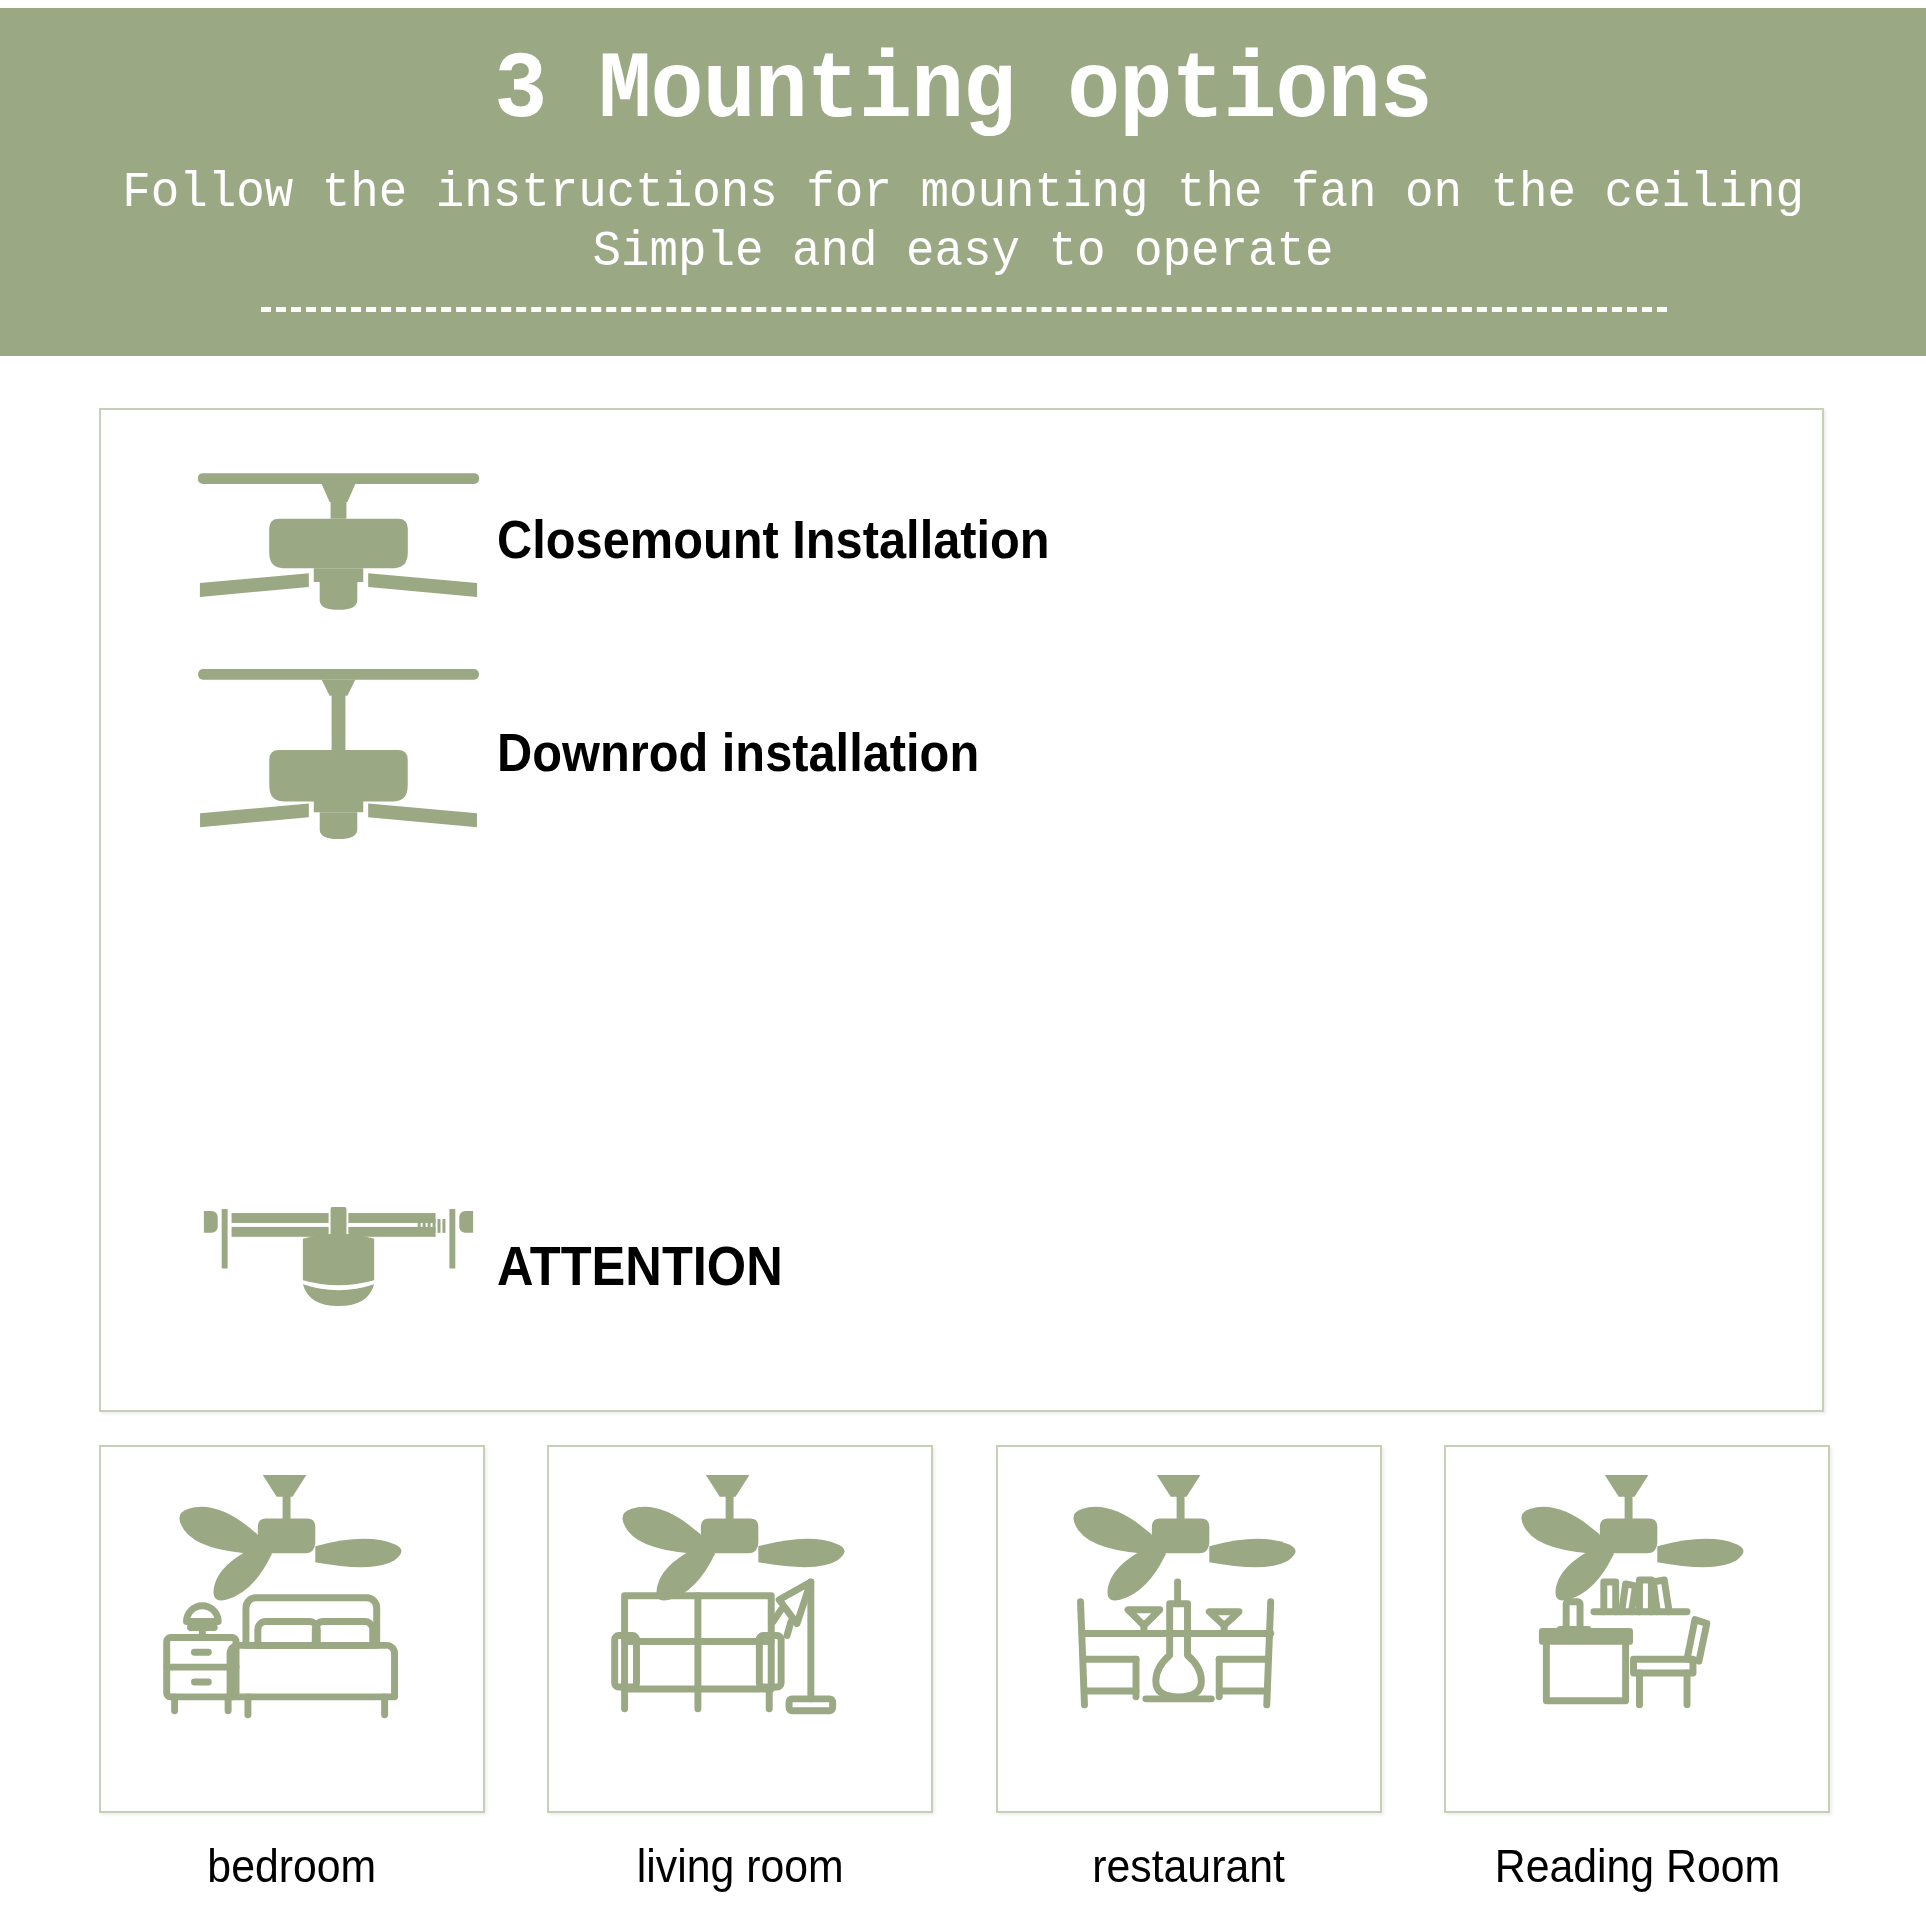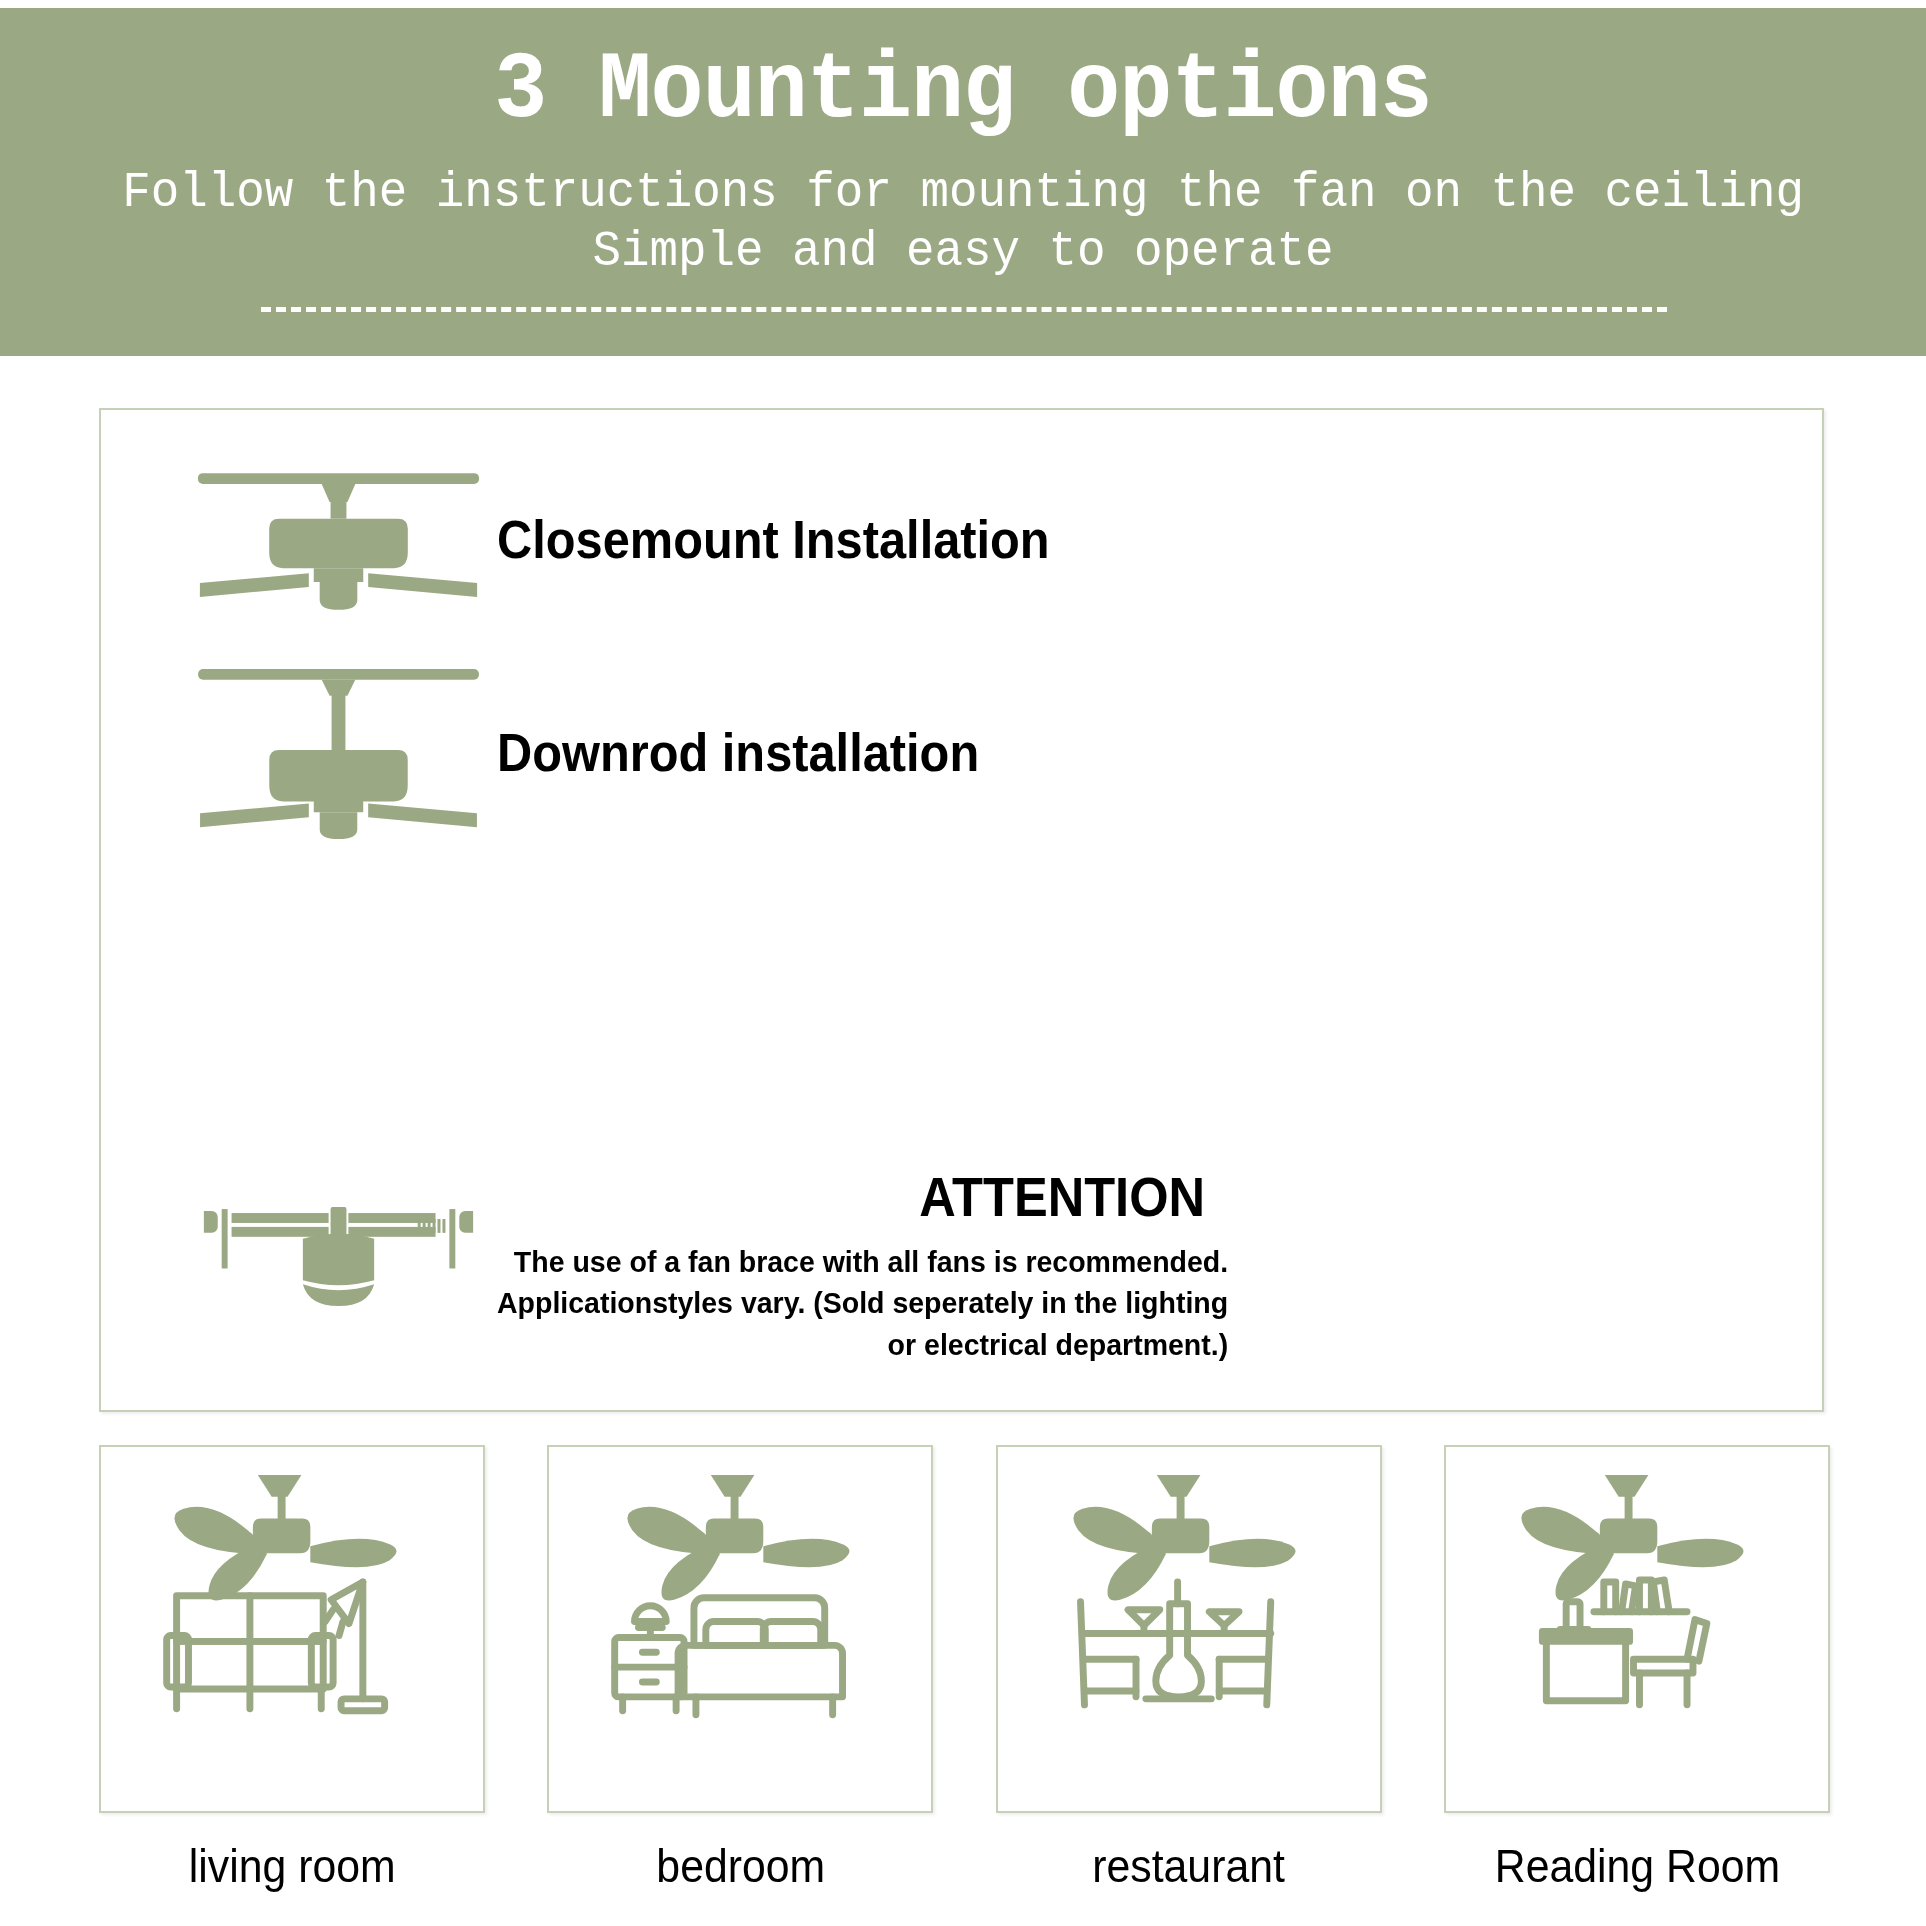--- a/index.html
+++ b/index.html
@@ -220,31 +220,66 @@
             <rect x="235" y="26" width="3" height="14"></rect>
             <rect x="230" y="26" width="3" height="14"></rect>
           </g>
           <path d="M114 46 q36 -10 72 0 v42 q-36 10 -72 0 z"></path>
           <path d="M114 92 q36 12 72 0 q-6 22 -36 22 q-30 0 -36 -22 z"></path>
         </g>
       </svg>
     </div>
     <div id="attention-block">
       <div id="attention-title">ATTENTION</div>
-      <div id="attention-lines">
-        <div class="attention-line">The use of a fan brace with all fans is recommended.</div>
-        <div class="attention-line">Applicationstyles vary. (Sold seperately in the lighting</div>
-        <div class="attention-line">or electrical department.)</div>
-      </div>
     </div>
   </div>
 
 </div>
 
 <div id="room-strip">
+
+  <div class="room-card-wrap">
+    <div class="room-card">
+      <svg width="327" height="317" viewBox="0 0 330 320" xmlns="http://www.w3.org/2000/svg">
+        <g>
+
+          <g fill="#9aa883">
+            <path d="M135 4 h44 l-14 22 h-16 z"></path>
+            <rect x="155" y="24" width="8" height="28"></rect>
+            <path d="M138 48 h42 q8 0 8 9 v14 q0 12 -10 12 h-38 q-10 0 -10 -12 v-14 q0 -9 8 -9 z"></path>
+            <path d="M138 72 q-44 -44 -78 -34 q-16 5 -4 22 q16 22 80 24 z"></path>
+            <path d="M188 76 q52 -14 80 -2 q14 6 0 16 q-20 13 -80 2 z"></path>
+            <path d="M144 84 q-18 38 -46 46 q-16 4 -12 -14 q6 -26 56 -46 z"></path>
+            <path d="M128 62 q-10 6 -4 14 q6 8 16 6 z"></path>
+          </g>
+
+          <g fill="none" stroke="#9aa883" stroke-width="7" stroke-linecap="round" stroke-linejoin="round">
+            <rect x="38" y="168" width="70" height="60" rx="4"></rect>
+            <line x1="38" y1="198" x2="108" y2="198"></line>
+            <line x1="66" y1="183" x2="80" y2="183"></line>
+            <line x1="66" y1="213" x2="80" y2="213"></line>
+            <line x1="46" y1="228" x2="46" y2="242"></line>
+            <line x1="100" y1="228" x2="100" y2="242"></line>
+
+            <path d="M58 152 a16 16 0 0 1 32 0 z"></path>
+            <line x1="74" y1="152" x2="74" y2="168"></line>
+            <line x1="62" y1="158" x2="86" y2="158"></line>
+
+            <path d="M128 128 h112 a10 10 0 0 1 10 10 v38 h-132 v-38 a10 10 0 0 1 10 -10 z"></path>
+            <path d="M138 152 h44 a8 8 0 0 1 8 8 v16 h-60 v-16 a8 8 0 0 1 8 -8 z"></path>
+            <path d="M196 152 h42 a8 8 0 0 1 8 8 v16 h-58 v-16 a8 8 0 0 1 8 -8 z"></path>
+            <path d="M110 176 h150 a8 8 0 0 1 8 8 v44 h-166 v-44 a8 8 0 0 1 8 -8 z"></path>
+            <line x1="120" y1="228" x2="120" y2="246"></line>
+            <line x1="258" y1="228" x2="258" y2="246"></line>
+          </g>
+        </g>
+      </svg>
+    </div>
+    <div class="room-label">bedroom</div>
+  </div>
 
   <div class="room-card-wrap">
     <div class="room-card">
       <svg width="327" height="317" viewBox="0 0 330 320" xmlns="http://www.w3.org/2000/svg">
         <g>
           <g fill="#9aa883">
             <path d="M130 4 h44 l-14 22 h-16 z"></path>
             <rect x="150" y="24" width="8" height="28"></rect>
             <path d="M133 48 h42 q8 0 8 9 v14 q0 12 -10 12 h-38 q-10 0 -10 -12 v-14 q0 -9 8 -9 z"></path>
             <path d="M133 72 q-44 -44 -78 -34 q-16 5 -4 22 q16 22 80 24 z"></path>
@@ -272,113 +307,73 @@
         </g>
       </svg>
     </div>
     <div class="room-label">living room</div>
   </div>
 
   <div class="room-card-wrap">
     <div class="room-card">
       <svg width="327" height="317" viewBox="0 0 330 320" xmlns="http://www.w3.org/2000/svg">
         <g>
-
           <g fill="#9aa883">
-            <path d="M135 4 h44 l-14 22 h-16 z"></path>
-            <rect x="155" y="24" width="8" height="28"></rect>
-            <path d="M138 48 h42 q8 0 8 9 v14 q0 12 -10 12 h-38 q-10 0 -10 -12 v-14 q0 -9 8 -9 z"></path>
-            <path d="M138 72 q-44 -44 -78 -34 q-16 5 -4 22 q16 22 80 24 z"></path>
-            <path d="M188 76 q52 -14 80 -2 q14 6 0 16 q-20 13 -80 2 z"></path>
-            <path d="M144 84 q-18 38 -46 46 q-16 4 -12 -14 q6 -26 56 -46 z"></path>
-            <path d="M128 62 q-10 6 -4 14 q6 8 16 6 z"></path>
-          </g>
-
+            <path d="M133 4 h44 l-14 22 h-16 z"></path>
+            <rect x="153" y="24" width="8" height="28"></rect>
+            <path d="M136 48 h42 q8 0 8 9 v14 q0 12 -10 12 h-38 q-10 0 -10 -12 v-14 q0 -9 8 -9 z"></path>
+            <path d="M136 72 q-44 -44 -78 -34 q-16 5 -4 22 q16 22 80 24 z"></path>
+            <path d="M186 76 q52 -14 80 -2 q14 6 0 16 q-20 13 -80 2 z"></path>
+            <path d="M142 84 q-18 38 -46 46 q-16 4 -12 -14 q6 -26 56 -46 z"></path>
+            <path d="M126 62 q-10 6 -4 14 q6 8 16 6 z"></path>
+          </g>
           <g fill="none" stroke="#9aa883" stroke-width="7" stroke-linecap="round" stroke-linejoin="round">
-            <rect x="38" y="168" width="70" height="60" rx="4"></rect>
-            <line x1="38" y1="198" x2="108" y2="198"></line>
-            <line x1="66" y1="183" x2="80" y2="183"></line>
-            <line x1="66" y1="213" x2="80" y2="213"></line>
-            <line x1="46" y1="228" x2="46" y2="242"></line>
-            <line x1="100" y1="228" x2="100" y2="242"></line>
-
-            <path d="M58 152 a16 16 0 0 1 32 0 z"></path>
-            <line x1="74" y1="152" x2="74" y2="168"></line>
-            <line x1="62" y1="158" x2="86" y2="158"></line>
-
-            <path d="M128 128 h112 a10 10 0 0 1 10 10 v38 h-132 v-38 a10 10 0 0 1 10 -10 z"></path>
-            <path d="M138 152 h44 a8 8 0 0 1 8 8 v16 h-60 v-16 a8 8 0 0 1 8 -8 z"></path>
-            <path d="M196 152 h42 a8 8 0 0 1 8 8 v16 h-58 v-16 a8 8 0 0 1 8 -8 z"></path>
-            <path d="M110 176 h150 a8 8 0 0 1 8 8 v44 h-166 v-44 a8 8 0 0 1 8 -8 z"></path>
-            <line x1="120" y1="228" x2="120" y2="246"></line>
-            <line x1="258" y1="228" x2="258" y2="246"></line>
-          </g>
-        </g>
-      </svg>
-    </div>
-    <div class="room-label">bedroom</div>
+
+            <line x1="60" y1="164" x2="248" y2="164"></line>
+
+            <line x1="154" y1="112" x2="154" y2="134"></line>
+            <path d="M146 134 h18 v52 q14 12 14 26 q0 16 -23 16 q-23 0 -23 -16 q0 -14 14 -26 z"></path>
+            <line x1="122" y1="230" x2="188" y2="230"></line>
+
+            <path d="M104 140 h32 l-16 16 z"></path>
+            <line x1="120" y1="156" x2="120" y2="164"></line>
+            <path d="M186 142 h30 l-15 14 z"></path>
+            <line x1="201" y1="156" x2="201" y2="164"></line>
+
+            <path d="M56 132 l4 104"></path>
+            <line x1="60" y1="190" x2="112" y2="190"></line>
+            <line x1="62" y1="222" x2="112" y2="222"></line>
+            <line x1="112" y1="190" x2="112" y2="228"></line>
+
+            <path d="M248 132 l-4 104"></path>
+            <line x1="244" y1="190" x2="196" y2="190"></line>
+            <line x1="244" y1="222" x2="196" y2="222"></line>
+            <line x1="196" y1="190" x2="196" y2="228"></line>
+          </g>
+        </g>
+      </svg>
+    </div>
+    <div class="room-label">restaurant</div>
   </div>
 
   <div class="room-card-wrap">
     <div class="room-card">
       <svg width="327" height="317" viewBox="0 0 330 320" xmlns="http://www.w3.org/2000/svg">
         <g>
           <g fill="#9aa883">
             <path d="M133 4 h44 l-14 22 h-16 z"></path>
             <rect x="153" y="24" width="8" height="28"></rect>
             <path d="M136 48 h42 q8 0 8 9 v14 q0 12 -10 12 h-38 q-10 0 -10 -12 v-14 q0 -9 8 -9 z"></path>
             <path d="M136 72 q-44 -44 -78 -34 q-16 5 -4 22 q16 22 80 24 z"></path>
             <path d="M186 76 q52 -14 80 -2 q14 6 0 16 q-20 13 -80 2 z"></path>
             <path d="M142 84 q-18 38 -46 46 q-16 4 -12 -14 q6 -26 56 -46 z"></path>
             <path d="M126 62 q-10 6 -4 14 q6 8 16 6 z"></path>
           </g>
           <g fill="none" stroke="#9aa883" stroke-width="7" stroke-linecap="round" stroke-linejoin="round">
 
-            <line x1="60" y1="164" x2="248" y2="164"></line>
-
-            <line x1="154" y1="112" x2="154" y2="134"></line>
-            <path d="M146 134 h18 v52 q14 12 14 26 q0 16 -23 16 q-23 0 -23 -16 q0 -14 14 -26 z"></path>
-            <line x1="122" y1="230" x2="188" y2="230"></line>
-
-            <path d="M104 140 h32 l-16 16 z"></path>
-            <line x1="120" y1="156" x2="120" y2="164"></line>
-            <path d="M186 142 h30 l-15 14 z"></path>
-            <line x1="201" y1="156" x2="201" y2="164"></line>
-
-            <path d="M56 132 l4 104"></path>
-            <line x1="60" y1="190" x2="112" y2="190"></line>
-            <line x1="62" y1="222" x2="112" y2="222"></line>
-            <line x1="112" y1="190" x2="112" y2="228"></line>
-
-            <path d="M248 132 l-4 104"></path>
-            <line x1="244" y1="190" x2="196" y2="190"></line>
-            <line x1="244" y1="222" x2="196" y2="222"></line>
-            <line x1="196" y1="190" x2="196" y2="228"></line>
-          </g>
-        </g>
-      </svg>
-    </div>
-    <div class="room-label">restaurant</div>
-  </div>
-
-  <div class="room-card-wrap">
-    <div class="room-card">
-      <svg width="327" height="317" viewBox="0 0 330 320" xmlns="http://www.w3.org/2000/svg">
-        <g>
-          <g fill="#9aa883">
-            <path d="M133 4 h44 l-14 22 h-16 z"></path>
-            <rect x="153" y="24" width="8" height="28"></rect>
-            <path d="M136 48 h42 q8 0 8 9 v14 q0 12 -10 12 h-38 q-10 0 -10 -12 v-14 q0 -9 8 -9 z"></path>
-            <path d="M136 72 q-44 -44 -78 -34 q-16 5 -4 22 q16 22 80 24 z"></path>
-            <path d="M186 76 q52 -14 80 -2 q14 6 0 16 q-20 13 -80 2 z"></path>
-            <path d="M142 84 q-18 38 -46 46 q-16 4 -12 -14 q6 -26 56 -46 z"></path>
-            <path d="M126 62 q-10 6 -4 14 q6 8 16 6 z"></path>
-          </g>
-          <g fill="none" stroke="#9aa883" stroke-width="7" stroke-linecap="round" stroke-linejoin="round">
-
             <line x1="122" y1="142" x2="216" y2="142"></line>
             <path d="M132 142 v-30 h12 v30"></path>
             <path d="M150 142 l4 -28 l10 2 l-4 26"></path>
             <path d="M168 142 v-32 h12 v32"></path>
             <path d="M186 142 l-4 -30 l11 -2 l5 32"></path>
 
             <rect x="74" y="168" width="80" height="64"></rect>
             <line x1="74" y1="168" x2="158" y2="168"></line>
             <rect x="70" y="162" width="88" height="10"></rect>
 

